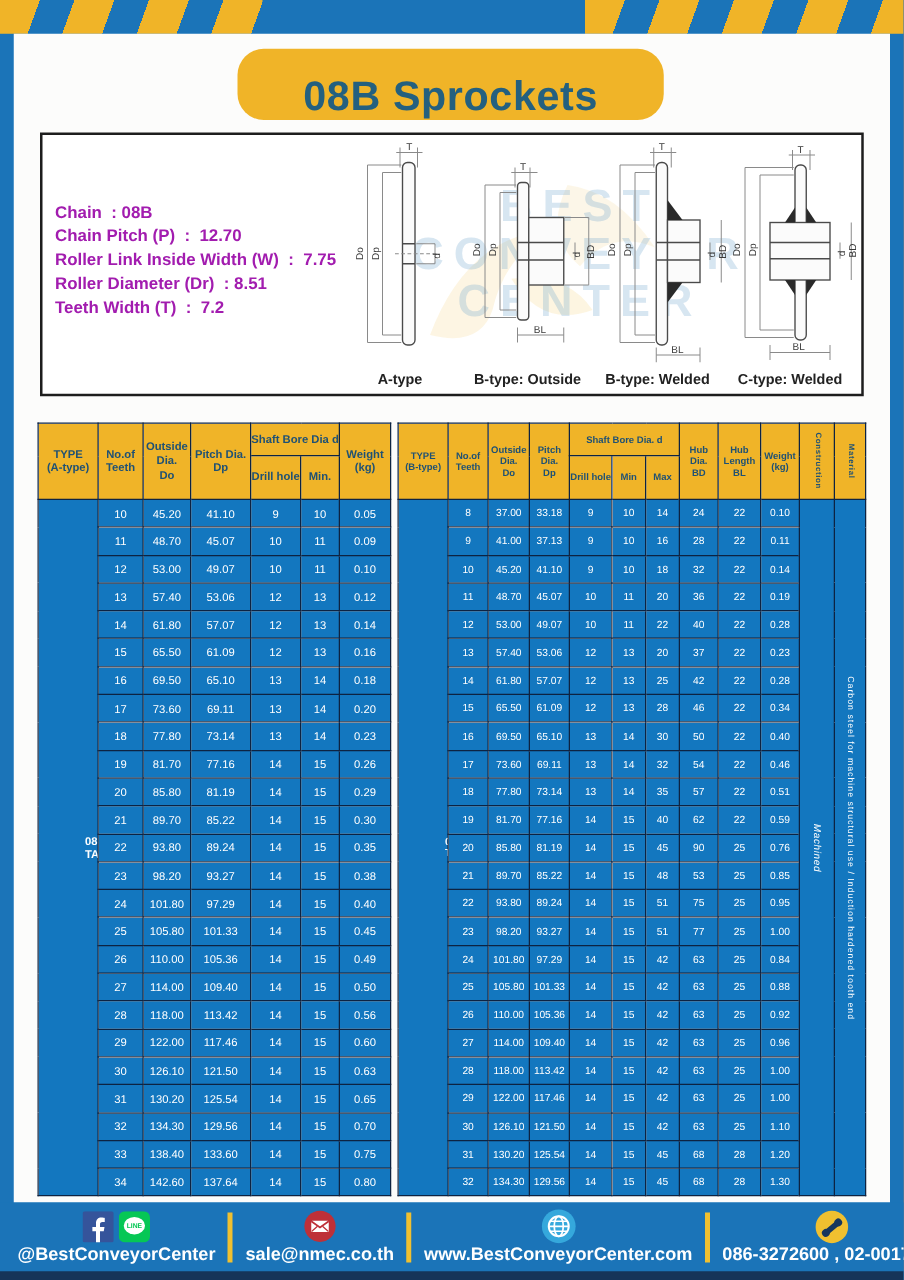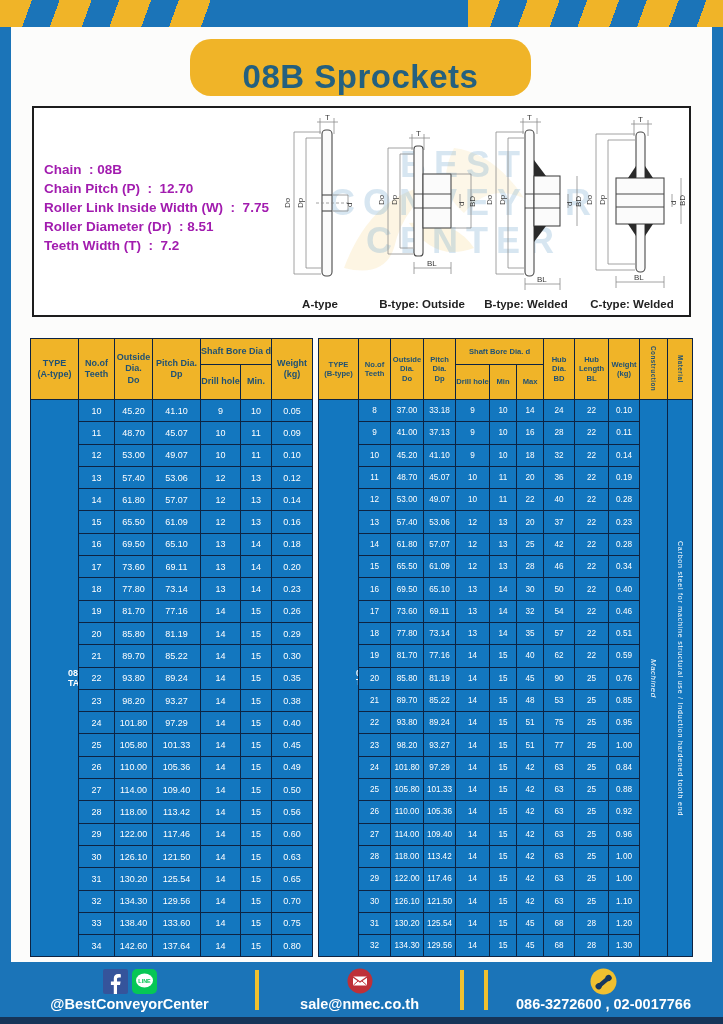--- a/index.html
+++ b/index.html
@@ -804,20 +804,33 @@
           <svg width="26" height="26" viewBox="0 0 26 26">
             <circle cx="13" cy="13" r="12.5" fill="#BE3038"></circle>
             <rect x="6" y="8.5" width="14" height="9" rx="1" fill="#fff"></rect>
             <path d="M6 9 l7 5 7-5" stroke="#BE3038" stroke-width="1.4" fill="none"></path>
             <path d="M6.5 17 l4.5-4 M19.5 17 l-4.5-4" stroke="#BE3038" stroke-width="1" fill="none"></path>
           </svg>
         </div>
         <span class="ftxt">sale@nmec.co.th</span>
       </div>
       <div class="fsep"></div>
+      <div class="footer-sec sec3">
+        <div class="icons-row">
+          <svg width="28" height="28" viewBox="0 0 28 28">
+            <circle cx="14" cy="14" r="13.5" fill="#35A8DC"></circle>
+            <circle cx="14" cy="14" r="8" fill="none" stroke="#fff" stroke-width="1.6"></circle>
+            <ellipse cx="14" cy="14" rx="3.6" ry="8" fill="none" stroke="#fff" stroke-width="1.4"></ellipse>
+            <line x1="6" y1="14" x2="22" y2="14" stroke="#fff" stroke-width="1.4"></line>
+            <line x1="7.2" y1="10" x2="20.8" y2="10" stroke="#fff" stroke-width="1.2"></line>
+            <line x1="7.2" y1="18" x2="20.8" y2="18" stroke="#fff" stroke-width="1.2"></line>
+          </svg>
+        </div>
+        <span class="ftxt">www.BestConveyorCenter.com</span>
+      </div>
       <div class="fsep"></div>
       <div class="footer-sec sec4">
         <div class="icons-row">
           <svg width="27" height="27" viewBox="0 0 27 27">
             <circle cx="13.5" cy="13.5" r="13" fill="#F0C030"></circle>
             <g transform="rotate(-40 13.5 14)" fill="#17375E">
               <rect x="5.5" y="12" width="16" height="4.4" rx="2.2"></rect>
               <circle cx="7" cy="14.2" r="3.1"></circle>
               <circle cx="20" cy="14.2" r="3.1"></circle>
             </g>

